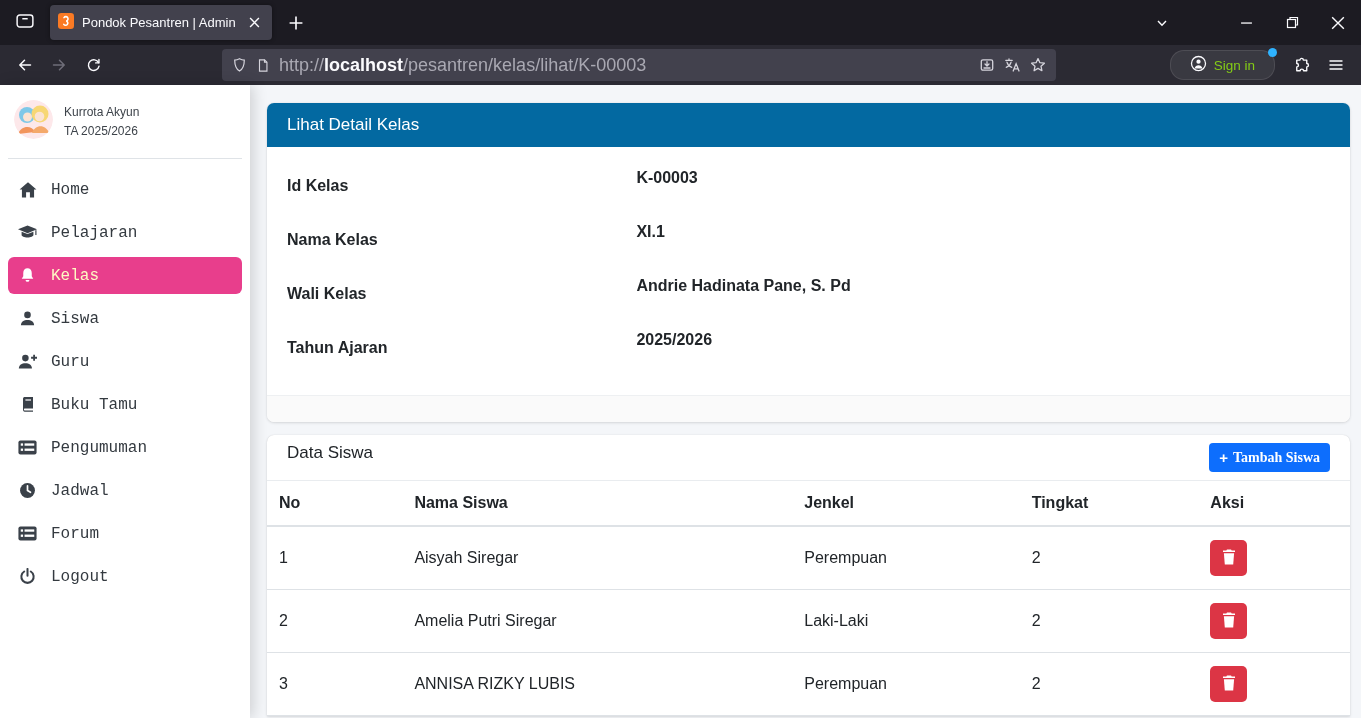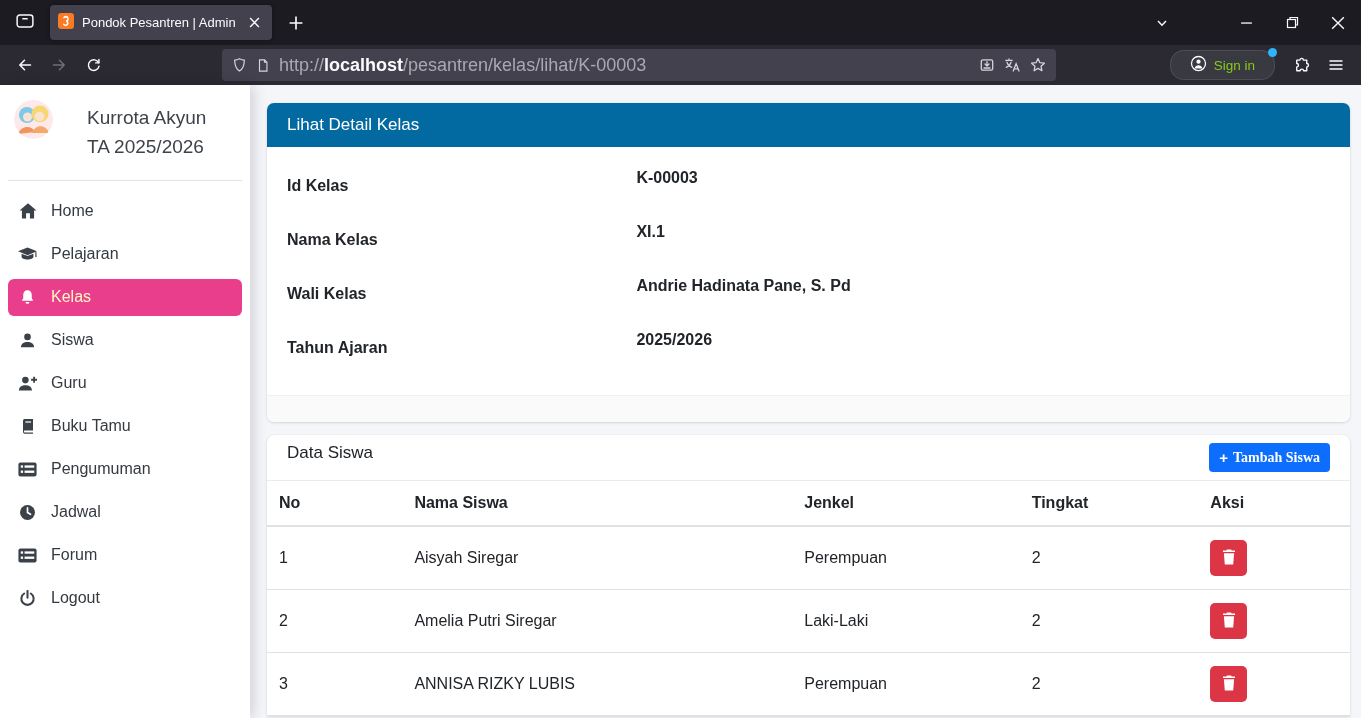--- a/index.html
+++ b/index.html
@@ -36,23 +36,23 @@
                  background:#2fb3ff; }
   .tool-icon { width:34px; height:32px; border-radius:4px; }
 
   
   .app { display:flex; height:633px; background:#f4f6f9; }
 
   .sidebar { width:250px; background:#fff; box-shadow:3px 0 14px rgba(0,0,0,.16); z-index:2;
              display:flex; flex-direction:column; }
   .profile { display:flex; gap:11px; padding:15px 12px 12px 14px; }
   .avatar { width:39px; height:39px; border-radius:50%; overflow:hidden; flex:0 0 auto; }
-  .profile-text { font-size:19px; color:#3d434a; line-height:1.55; padding-top:3px;margin-left:23px; }
+  .profile-text { font-size:12px; color:#3d434a; line-height:1.55; padding-top:3px; }
   .sidebar-divider { border:none; border-top:1px solid #dfe3e7; margin:6px 8px 2px 8px; }
-  .nav { padding:10px 8px; display:flex; flex-direction:column; gap:6px; }
+  .nav { padding:10px 8px; display:flex; flex-direction:column; gap:6px;font-family:Liberation Mono, monospace; }
   .nav-item { height:37px; display:flex; align-items:center; gap:13px; padding:0 9px; border-radius:6px;
               color:#343a40; font-size:16px; cursor:pointer; }
   .nav-item .ic { width:21px; display:flex; justify-content:center; color:#3a4149; }
   .nav-item.active { background:#e83e8c; color:#fef9c3; }
   .nav-item.active .ic { color:#fff; }
 
   .main { flex:1; padding:18px 11px 0 17px; overflow:hidden; }
   .card { background:#fff; border-radius:7px;
           box-shadow:0 0 1px rgba(0,0,0,.14), 0 1px 3px rgba(0,0,0,.12); }
   .card-head-teal { background:#0369a1; color:#fff; font-size:17px; padding:12px 20px;

